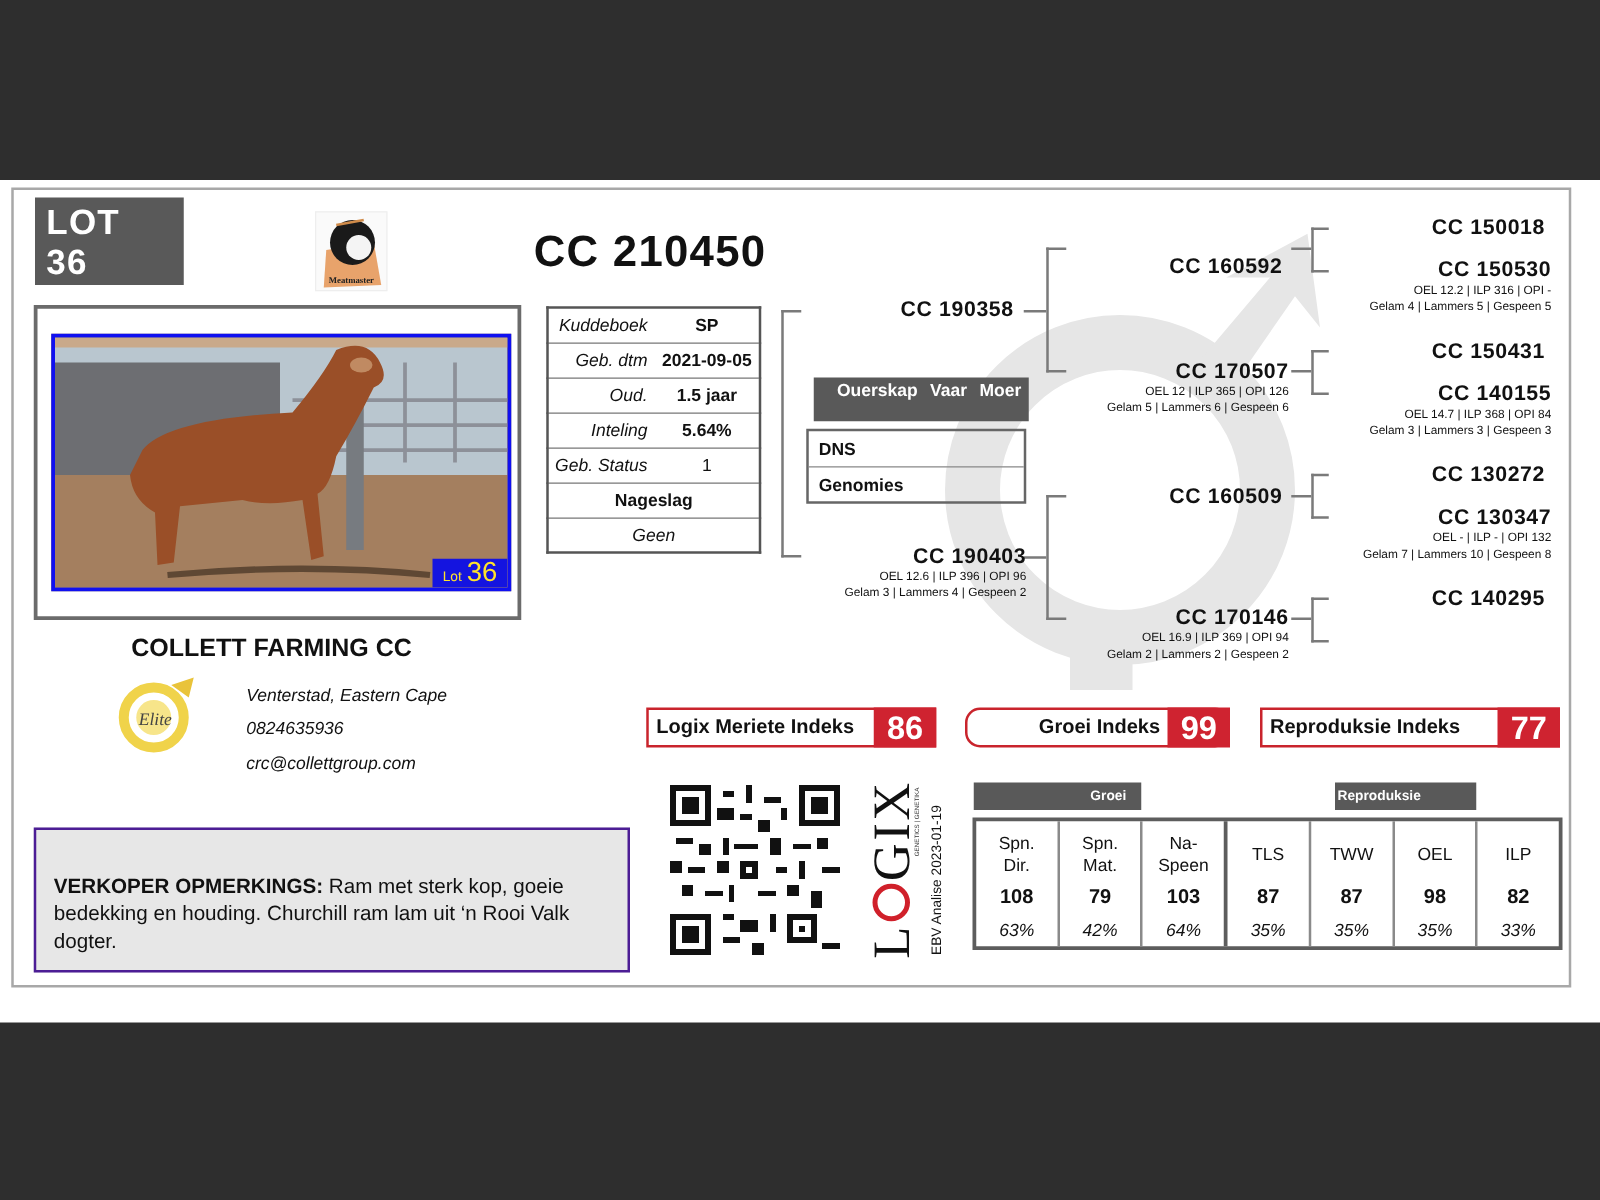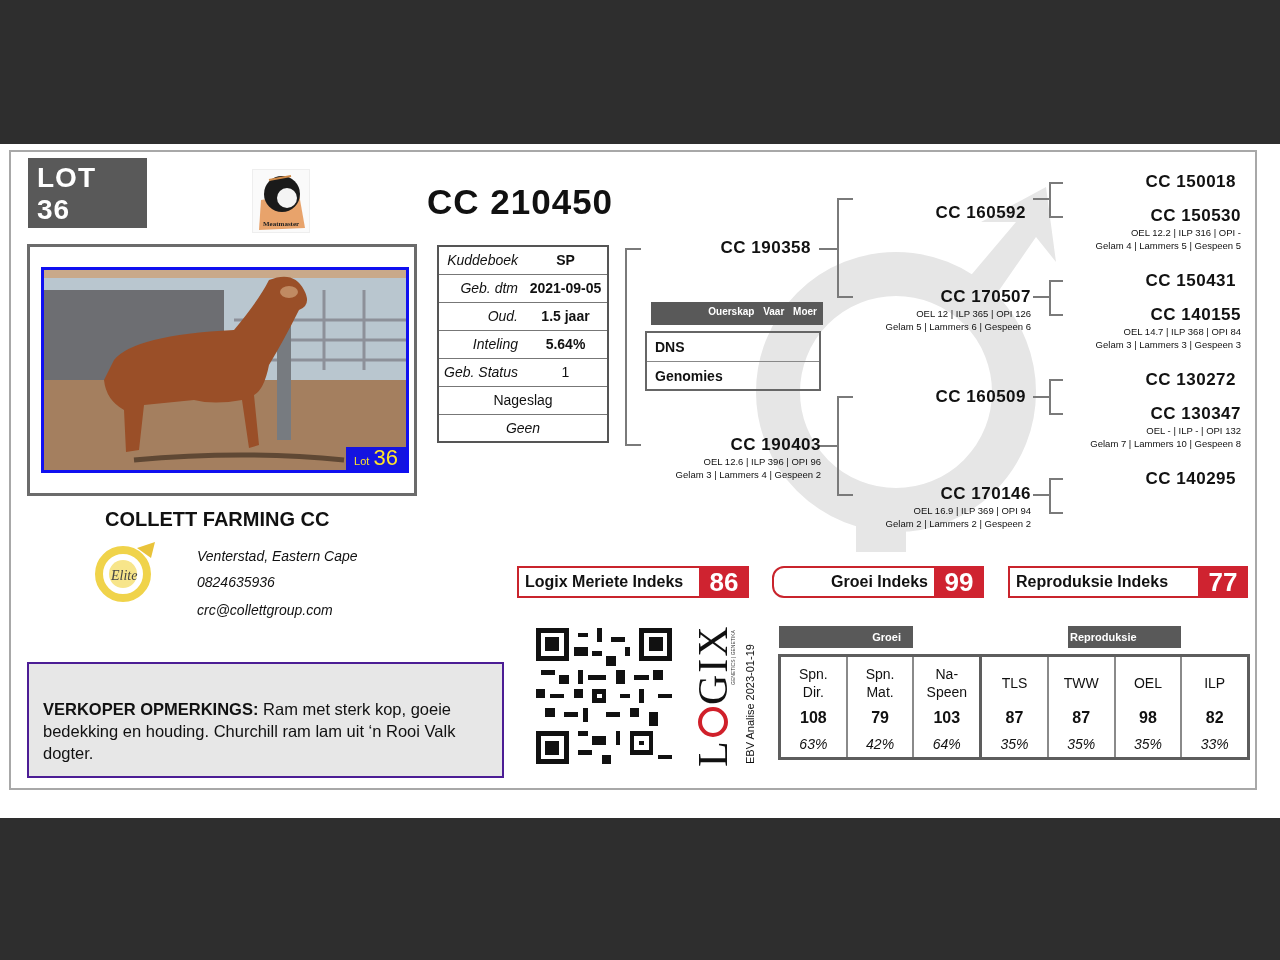--- a/index.html
+++ b/index.html
@@ -24,21 +24,21 @@
 
   .info-table { left: 426px; top: 93px; width: 172px; border: 2px solid #555; border-collapse: collapse; }
   .info-table td { border-bottom: 1px solid #777; height: 28px; font-size: 14px; }
   .info-table td.lbl { font-style: italic; text-align: right; padding-right: 6px; width: 86px; }
   .info-table td.val { font-weight: bold; text-align: center; }
   .info-table td.full { text-align: center; }
 
   .ped-line { position: absolute; background: #7a7a7a; }
 
   .parent-box { left: 640px; top: 150px; width: 172px; }
-  .ouers-hdr { background: #595959; color: #fff; font-weight: bold; font-size: 10px; height: 23px; line-height: 20px; text-align: right; padding-right: 6px; word-spacing: 6px; }
+  .ouers-hdr { background: #595959; color: #fff; font-weight: bold; font-size: 14px; height: 35px; line-height: 20px; text-align: right; padding-right: 6px; word-spacing: 6px; }
   .ouers-tbl { margin-top: 6px; margin-left: -6px; width: 176px; border: 2px solid #666; }
   .ouers-tbl div { height: 28px; line-height: 28px; font-weight: bold; font-size: 14px; padding-left: 8px; }
   .ouers-tbl div + div { border-top: 1px solid #888; }
 
   .node { position: absolute; text-align: right; }
   .node .id { font-weight: bold; font-size: 17px; letter-spacing: 0.5px; white-space: nowrap; }
   .node .l1, .node .l2 { font-size: 9.5px; white-space: nowrap; line-height: 13px; }
 
   .company { left: 94px; top: 356px; font-size: 20px; font-weight: bold; }
   .elite-logo { left: 82px; top: 388px; width: 68px; height: 64px; }
@@ -132,21 +132,21 @@
           </tr>
     <tr>
             <td class="lbl">Inteling</td>
             <td class="val">5.64%</td>
           </tr>
     <tr>
             <td class="lbl">Geb. Status</td>
             <td class="full">1</td>
           </tr>
     <tr>
-            <td colspan="2" class="full" style="font-weight:normal">Nageslag</td>
+            <td colspan="2" class="full" style="font-weight:bold">Nageslag</td>
           </tr>
     <tr>
             <td colspan="2" class="full" style="font-style:italic;border-bottom:none">Geen</td>
           </tr>
   </tbody>
       </table>
 
   <div class="ped-line" style="left:614px;top:96px;width:2px;height:198px;"></div>
   <div class="ped-line" style="left:614px;top:96px;width:16px;height:2px;"></div>
   <div class="ped-line" style="left:614px;top:292px;width:16px;height:2px;"></div>

